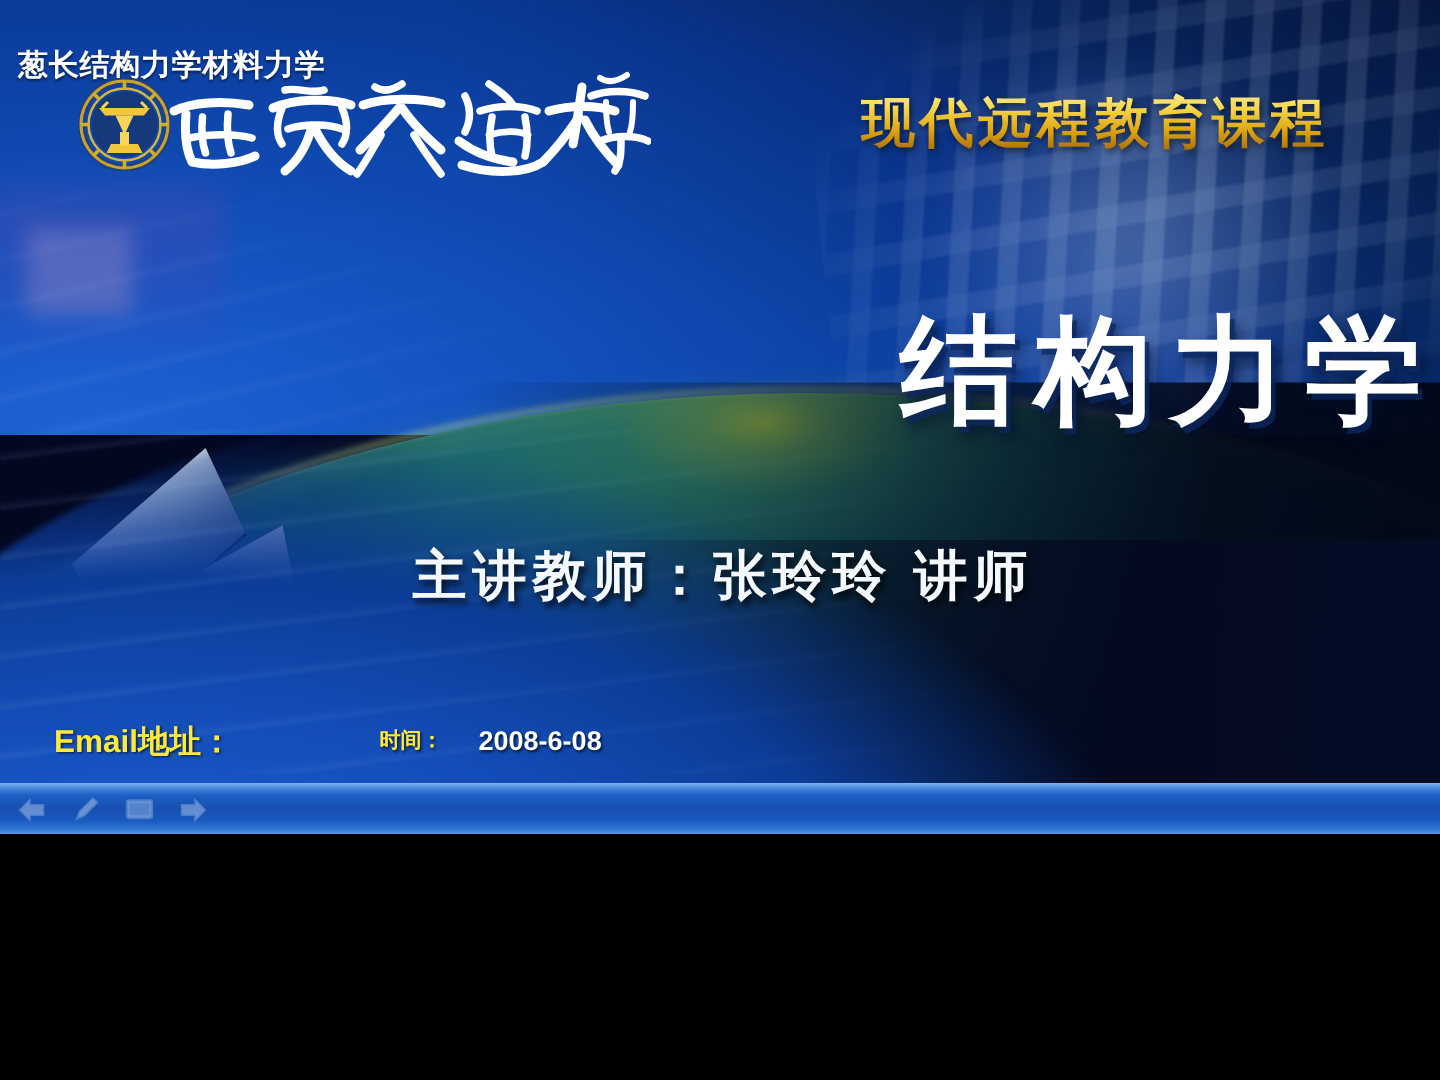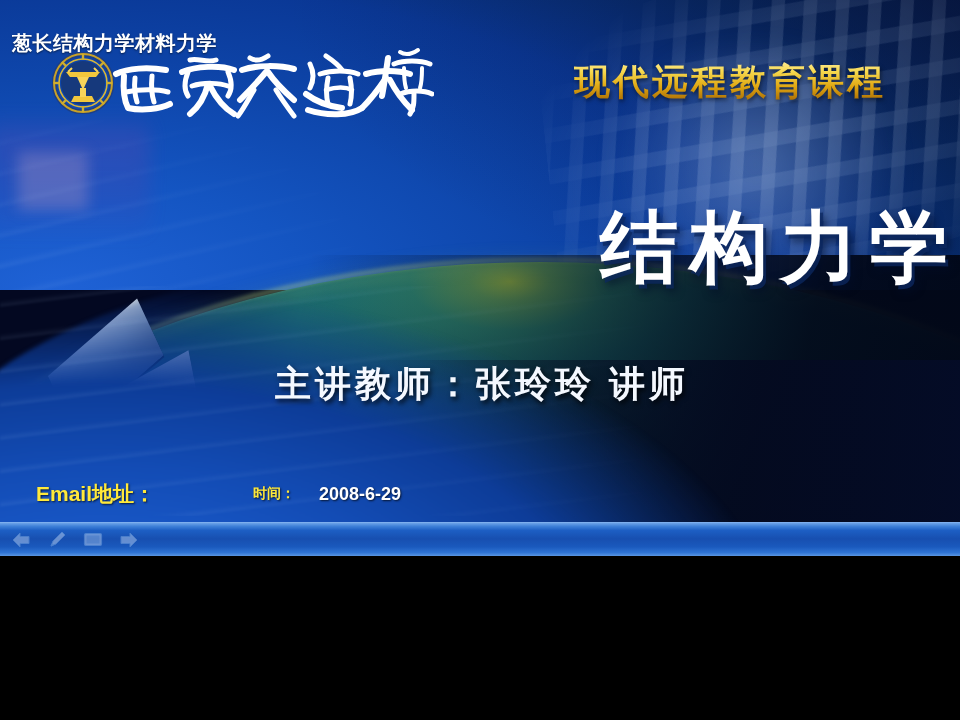--- a/index.html
+++ b/index.html
@@ -470,21 +470,21 @@
   <div class="course-banner">现代远程教育课程</div>
 
   <div class="main-title">结构力学</div>
 
   <div class="subtitle">主讲教师：张玲玲  讲师</div>
 
   <div class="footer-info">
     <span class="fi-label">Email地址：</span>
     <span class="fi-gap"></span>
     <span class="fi-label-sm">时间：</span>
-    <span class="fi-value-sm">2008-6-29</span>
+    <span class="fi-value-sm">2008-6-08</span>
   </div>
 
   <div class="taskbar">
     <div class="tb-btn" title="上一张">
       <span>
         <svg width="20" height="16" viewBox="0 0 20 16">
           <path d="M9 1 L2 8 L9 15 L9 11.5 L18 11.5 L18 4.5 L9 4.5 Z" fill="#cfe2fb" stroke="#8fb9ea" stroke-width="1"></path>
         </svg>
       </span>
     </div>

